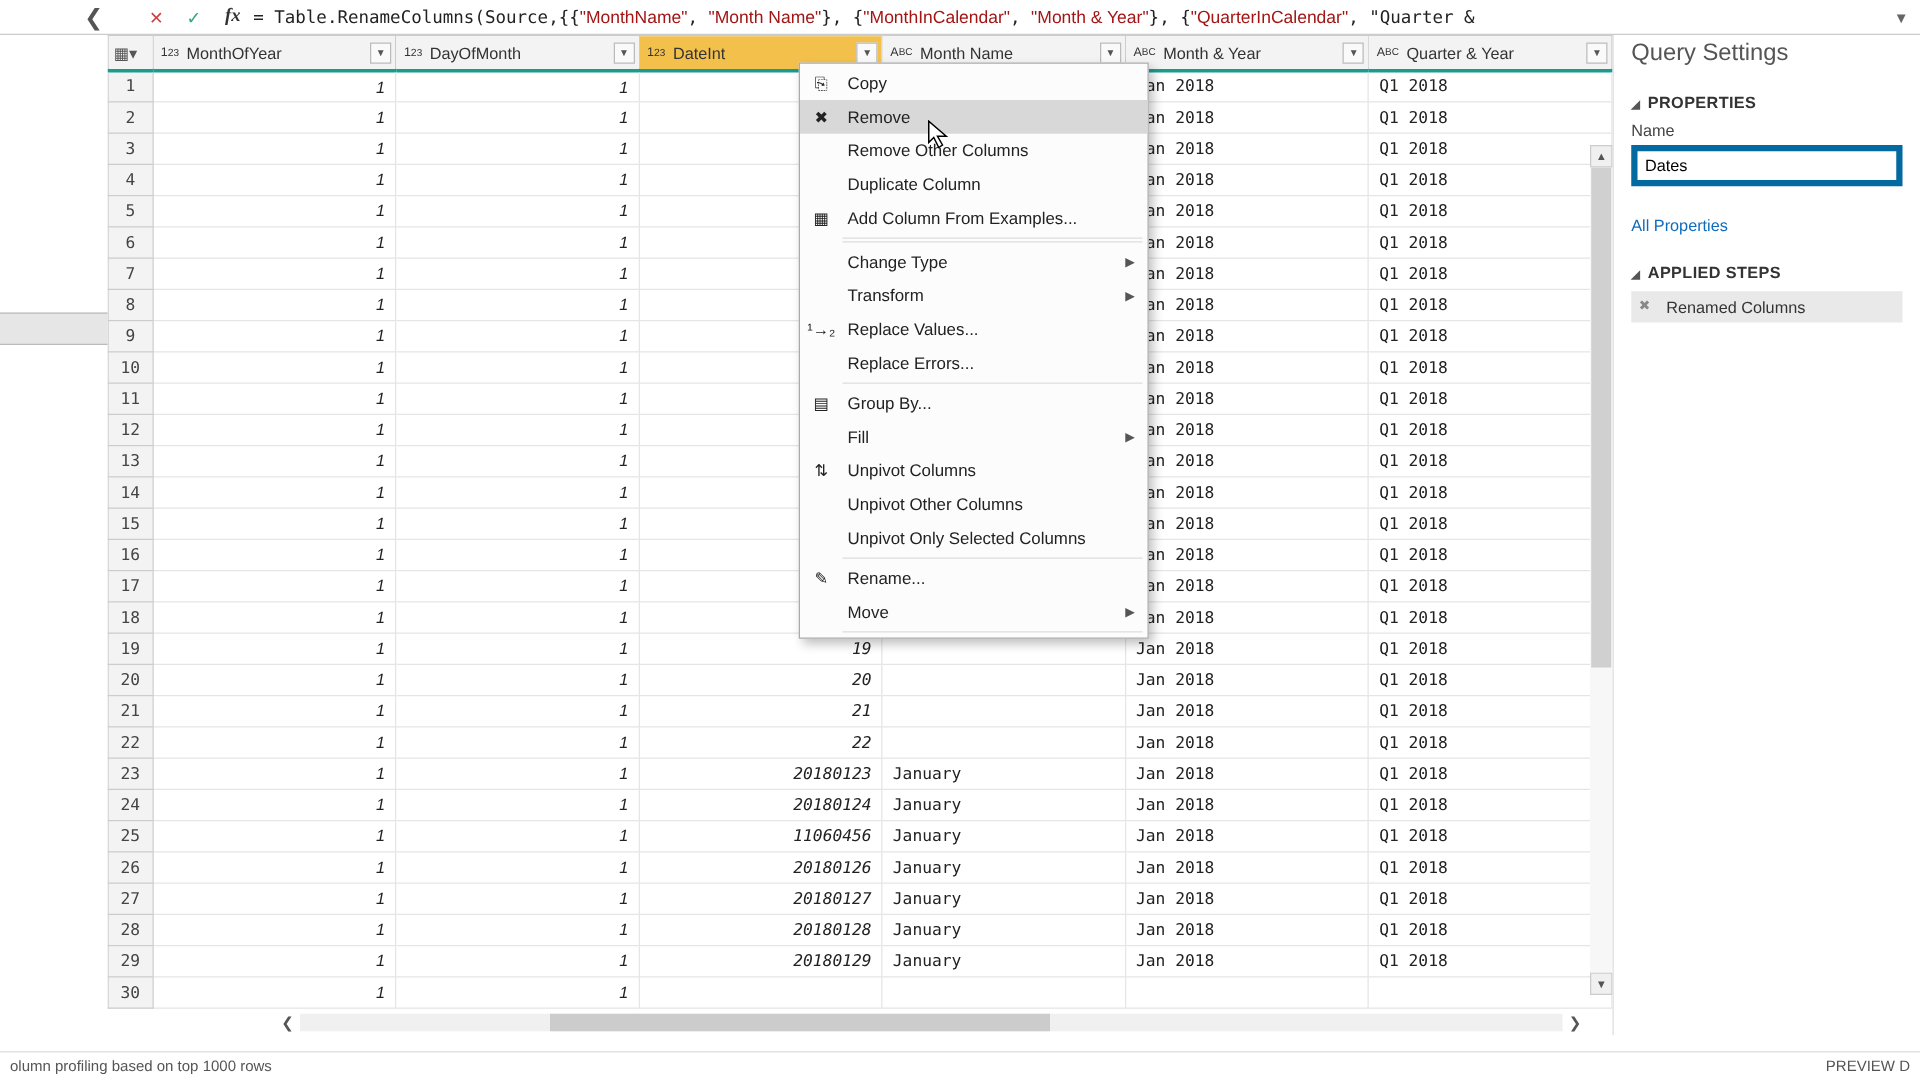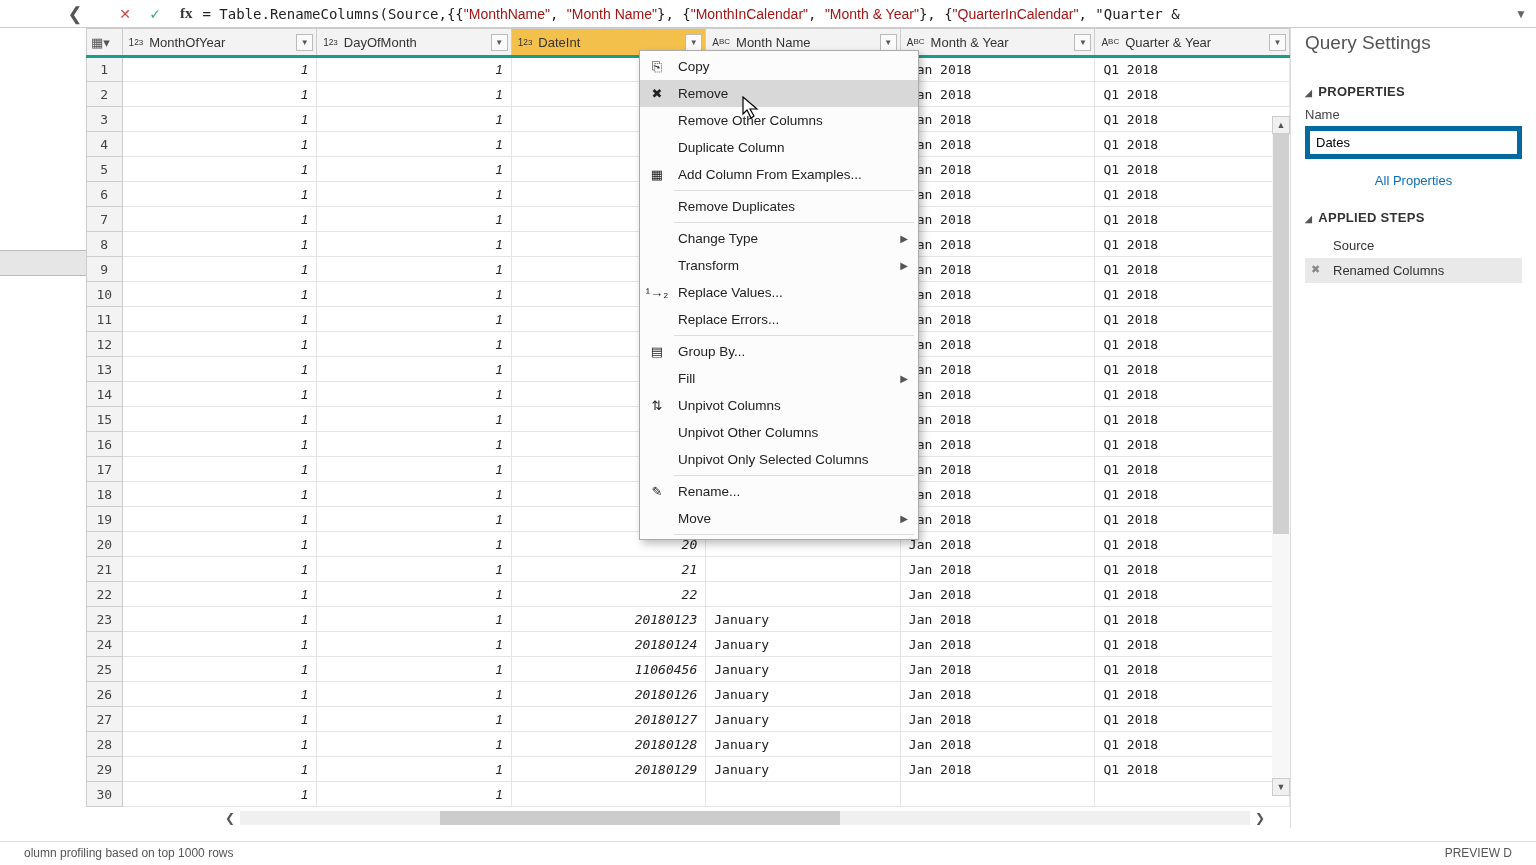--- a/index.html
+++ b/index.html
@@ -2,21 +2,21 @@
 <html><head>
 <meta charset="utf-8">
 <style>
 * { margin: 0; padding: 0; box-sizing: border-box; font-family: "Segoe UI", Arial, sans-serif; }
 body { background: #fff; width: 1536px; height: 865px; overflow: hidden; position: relative; font-size: 14px; color: #333; }
 
 
 .formula-row { height: 28px; display: flex; align-items: center; border-bottom: 1px solid #ccc; padding-left: 60px; background: #fff; }
 .fb-btn { width: 30px; height: 28px; display: flex; align-items: center; justify-content: center; color: #888; font-size: 14px; }
 .fb-btn.back { font-size: 18px; color: #555; }
-.fx { font-weight: bold; font-family: "Times New Roman", serif; font-size: 15px; margin: 0 10px; color: #333; }
+.fx { font-style: italic; font-weight: bold; font-family: "Times New Roman", serif; font-size: 15px; margin: 0 10px; color: #333; }
 .formula-text { flex: 1; font-family: Consolas, monospace; font-size: 14px; color: #222; white-space: nowrap; overflow: hidden; }
 .formula-text .str { color: #a31515; }
 .fb-expand { width: 30px; text-align: center; color: #666; font-size: 12px; }
 
 
 .main { display: flex; height: 800px; }
 .left-blank { width: 86px; background: #fff; }
 .left-sel { position: absolute; top: 250px; left: 0; width: 86px; height: 26px; background: #e6e6e6; border-top: 1px solid #bbb; border-bottom: 1px solid #bbb; }
 .grid-wrap { flex: 1; position: relative; overflow: hidden; }
 .right-panel { width: 246px; border-left: 1px solid #ddd; padding: 0 14px; background: #fff; }
@@ -52,29 +52,29 @@
 
 .vscroll { position: absolute; right: 0; top: 88px; width: 18px; height: 680px; }
 .vscroll .vs-btn { width: 18px; height: 18px; background: #f0f0f0; border: 1px solid #ccc; font-size: 9px; display: flex; align-items: center; justify-content: center; color: #555; }
 .vscroll .vs-track { flex: 1; background: #f7f7f7; height: 644px; position: relative; }
 .vscroll .vs-thumb { position: absolute; top: 0; left: 1px; right: 1px; height: 400px; background: #d0d0d0; }
 .hscroll { position: absolute; bottom: 0; left: 134px; right: 20px; height: 20px; display: flex; align-items: center; }
 .hscroll .hs-btn { width: 20px; height: 18px; font-size: 12px; display: flex; align-items: center; justify-content: center; color: #555; }
 .hscroll .hs-track { flex: 1; height: 14px; background: #f0f0f0; position: relative; }
 .hscroll .hs-thumb { position: absolute; left: 200px; width: 400px; top: 0; bottom: 0; background: #ccc; }
 
-.status { position: absolute; bottom: 0; left: 0; right: 0; height: 24px; background: #fff; border-top: 1px solid #ddd; font-size: 12px; color: #555; padding: 4px 24px; display: flex; justify-content: space-between; }
+.status { position: absolute; bottom: 0; left: 0; right: 0; height: 24px; background: #fff; border-top: 1px solid #ddd; font-size: 12px; color: #555; padding: 4px 8px; display: flex; justify-content: space-between; }
 
 
 .rp-head { font-size: 19px; color: #555; padding: 4px 0 10px; }
-.rp-sect { font-size: 13px; font-weight: 600; letter-spacing: 0.3px; color: #333; margin-top: 20px; }
+.rp-sect { font-size: 13px; font-weight: 600; letter-spacing: 0.3px; color: #333; margin-top: 10px; }
 .rp-sect::before { content: "◢"; font-size: 9px; margin-right: 6px; color: #555; display: inline-block; transform: rotate(0deg); }
 .rp-label { font-size: 13px; color: #444; margin-top: 8px; }
 .rp-input { width: 100%; border: 5px solid #0369a1; padding: 4px 6px; font-size: 13px; margin-top: 4px; }
-.rp-link { color: #0f6cbd; font-size: 13px; margin-top: 14px; display: block; text-align: center; }
+.rp-link { color: #0f6cbd; font-size: 13px; margin-top: 24px; display: block; }
 .steps { margin-top: 8px; }
 .step { padding: 5px 6px 5px 28px; font-size: 13px; color: #333; position: relative; }
 .step.sel { background: #e9e9e9; }
 .step .x { position: absolute; left: 6px; font-size: 11px; color: #888; }
 </style>
 </head>
 <body>
 
 <div class="formula-row">
   <div class="fb-btn back">❮</div>
@@ -431,21 +431,20 @@
   </div>
 
   <div class="right-panel">
     <div class="rp-head">Query Settings</div>
     <div class="rp-sect">PROPERTIES</div>
     <div class="rp-label">Name</div>
     <input class="rp-input" value="Dates" style="">
     <a class="rp-link">All Properties</a>
     <div class="rp-sect" style="margin-top:22px">APPLIED STEPS</div>
     <div class="steps" id="steps">
-        <div class="step"><span>Source</span></div>
         <div class="step sel"><span class="x">✖</span><span>Renamed Columns</span></div>
       </div>
   </div>
 </div>
 
 <div class="ctx" id="ctx">
     <div class="ctx-item">
       <span class="mi-ico">⎘</span>
       <span>Copy</span>
     </div>
@@ -457,23 +456,20 @@
       <span>Remove Other Columns</span>
     </div>
     <div class="ctx-item">
       <span>Duplicate Column</span>
     </div>
     <div class="ctx-item">
       <span class="mi-ico">▦</span>
       <span>Add Column From Examples...</span>
     </div>
     <div class="ctx-sep"></div>
-    <div class="ctx-item">
-      <span>Remove Duplicates</span>
-    </div>
     <div class="ctx-sep"></div>
     <div class="ctx-item">
       <span>Change Type</span>
       <span class="sub-arrow">▶</span>
     </div>
     <div class="ctx-item">
       <span>Transform</span>
       <span class="sub-arrow">▶</span>
     </div>
     <div class="ctx-item">

